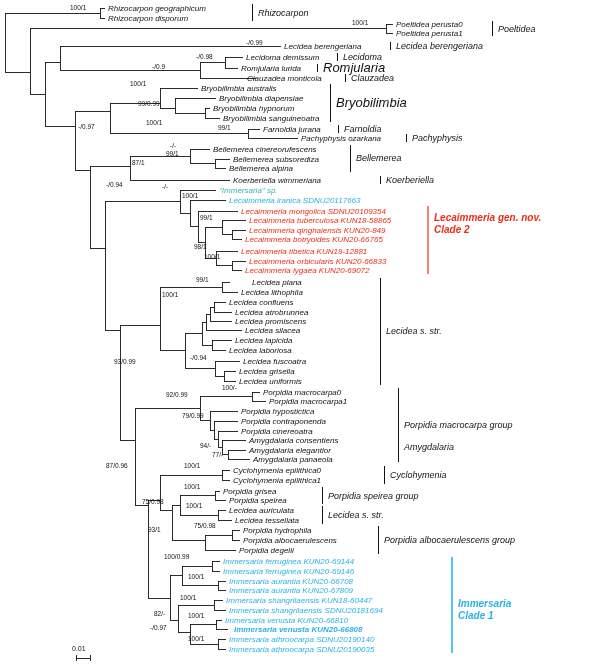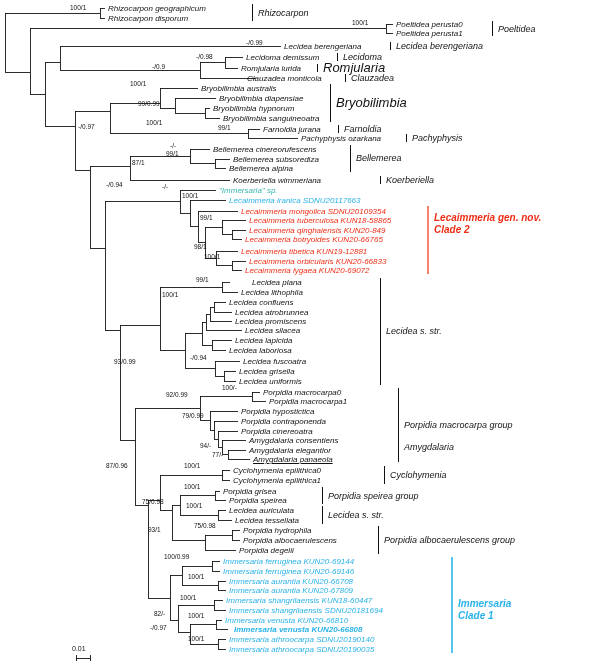--- a/index.html
+++ b/index.html
@@ -270,21 +270,21 @@
       <div class="taxon" style="left: 243px; top: 357px; color: rgb(18, 18, 18);">Lecidea fuscoatra</div>
       <div class="taxon" style="left: 239px; top: 367px; color: rgb(18, 18, 18);">Lecidea grisella</div>
       <div class="taxon" style="left: 239px; top: 377px; color: rgb(18, 18, 18);">Lecidea uniformis</div>
       <div class="taxon" style="left: 263px; top: 388px; color: rgb(18, 18, 18);">Porpidia macrocarpa0</div>
       <div class="taxon" style="left: 269px; top: 397px; color: rgb(18, 18, 18);">Porpidia macrocarpa1</div>
       <div class="taxon" style="left: 241px; top: 407px; color: rgb(18, 18, 18);">Porpidia hypostictica</div>
       <div class="taxon" style="left: 241px; top: 417px; color: rgb(18, 18, 18);">Porpidia contraponenda</div>
       <div class="taxon" style="left: 241px; top: 427px; color: rgb(18, 18, 18);">Porpidia cinereoatra</div>
       <div class="taxon" style="left: 249px; top: 436px; color: rgb(18, 18, 18);">Amygdalaria consentiens</div>
       <div class="taxon" style="left: 249px; top: 446px; color: rgb(18, 18, 18);">Amygdalaria elegantior</div>
-      <div class="taxon" style="left: 253px; top: 455px; color: rgb(18, 18, 18); text-decoration: underline;">Amygdalaria panaeola</div>
+      <div class="taxon" style="left: 253px; top: 455px; color: rgb(18, 18, 18);">Amygdalaria panaeola</div>
       <div class="taxon" style="left: 233px; top: 466px; color: rgb(18, 18, 18);">Cyclohymenia epilithica0</div>
       <div class="taxon" style="left: 233px; top: 476px; color: rgb(18, 18, 18);">Cyclohymenia epilithica1</div>
       <div class="taxon" style="left: 223px; top: 487px; color: rgb(18, 18, 18);">Porpidia grisea</div>
       <div class="taxon" style="left: 229px; top: 496px; color: rgb(18, 18, 18);">Porpidia speirea</div>
       <div class="taxon" style="left: 229px; top: 506px; color: rgb(18, 18, 18);">Lecidea auriculata</div>
       <div class="taxon" style="left: 235px; top: 516px; color: rgb(18, 18, 18);">Lecidea tessellata</div>
       <div class="taxon" style="left: 243px; top: 526px; color: rgb(18, 18, 18);">Porpidia hydrophila</div>
       <div class="taxon" style="left: 243px; top: 536px; color: rgb(18, 18, 18);">Porpidia albocaerulescens</div>
       <div class="taxon" style="left: 239px; top: 546px; color: rgb(18, 18, 18);">Porpidia degelii</div>
       <div class="taxon" style="left: 223px; top: 557px; color: rgb(41, 178, 232);">Immersaria ferruginea KUN20-69144</div>

